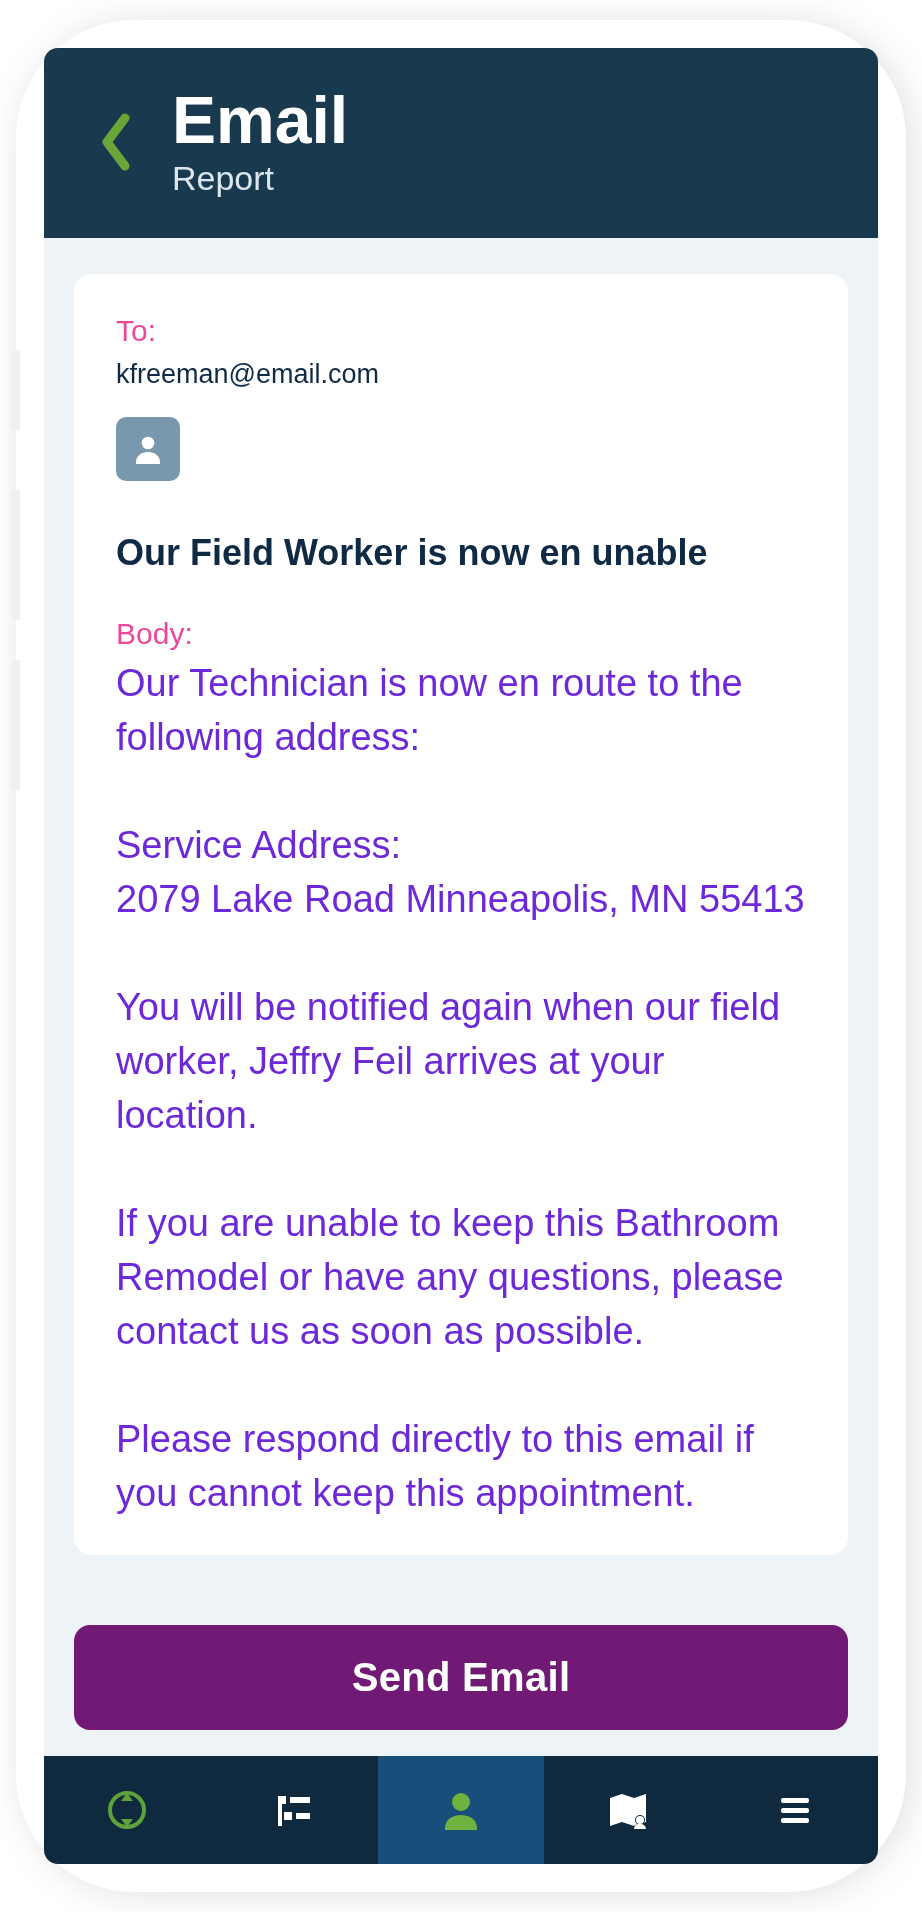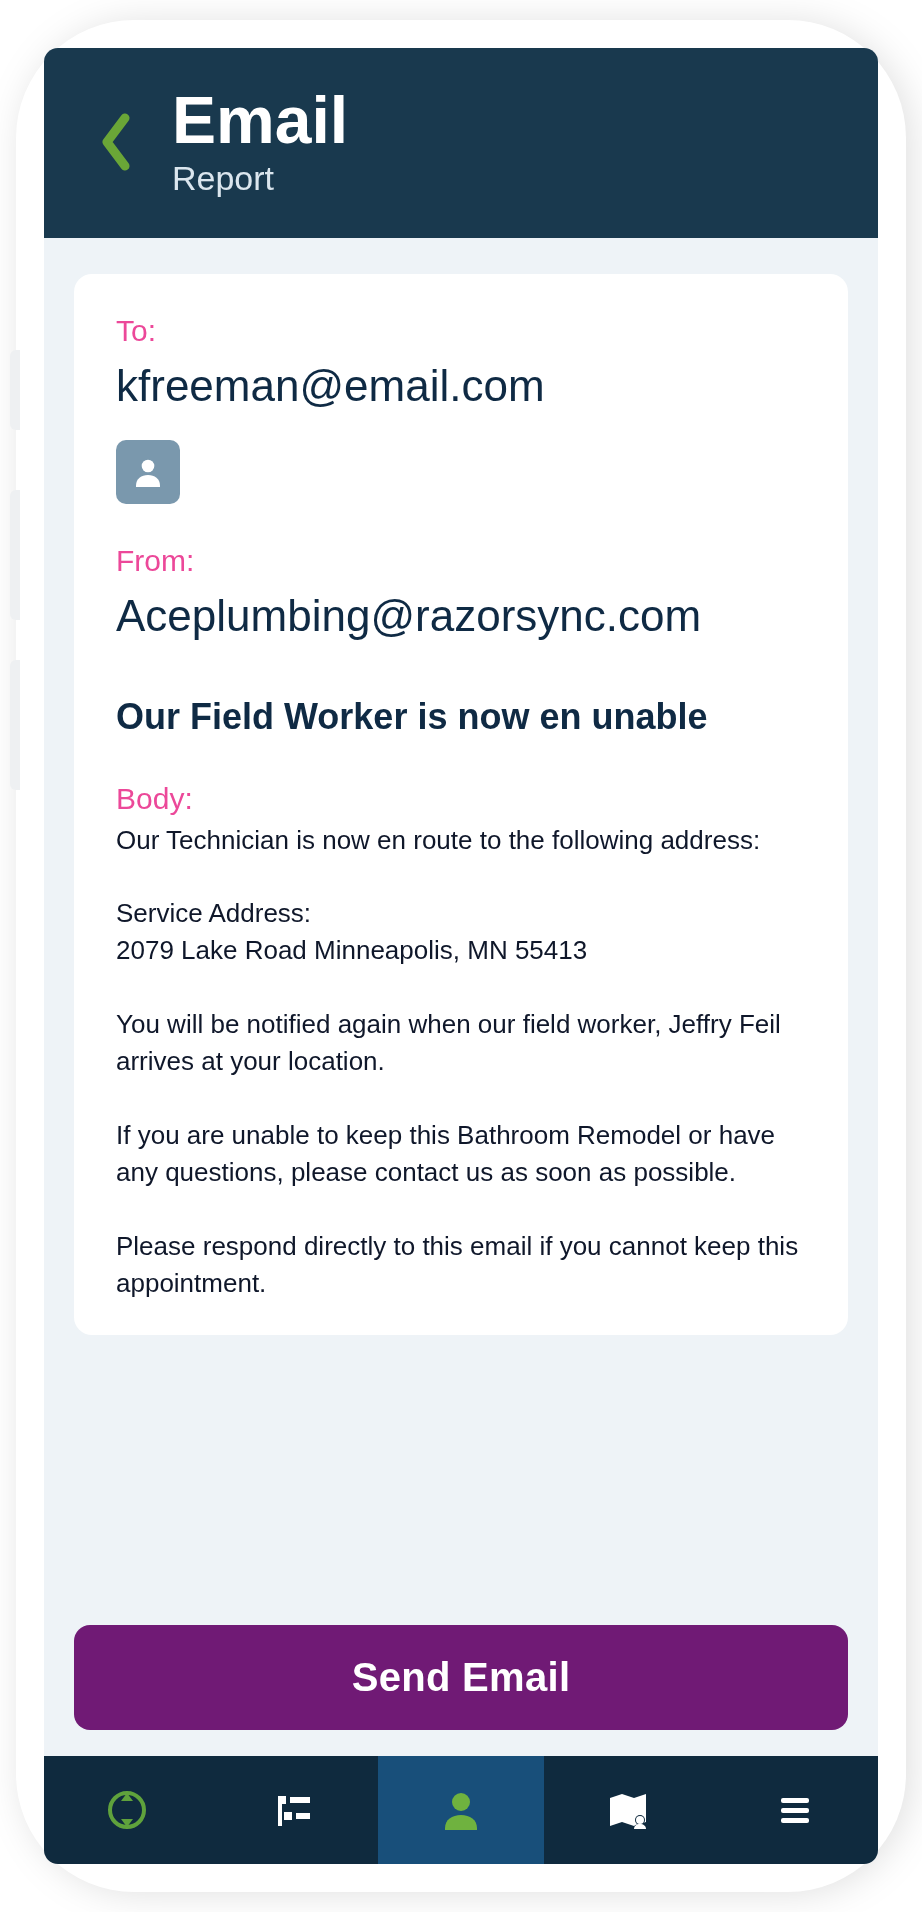--- a/index.html
+++ b/index.html
@@ -104,21 +104,21 @@
     flex-direction: column;
     gap: 32px;
   }
   .field-label {
     color: #ec4899;
     font-size: 30px;
     font-weight: 500;
   }
   .field-value, .subject-value {
     color: #0f2a44;
-    font-size: 44px;
+    font-size: 27px;
     font-weight: 500;
     line-height: 1.35;
     margin-top: 8px;
   }
   .subject-value {
     font-size: 36px;
     font-weight: 600;
   }
   .to-row {
     display: flex;
@@ -133,22 +133,22 @@
     border-radius: 10px;
     display: flex;
     align-items: center;
     justify-content: center;
     cursor: pointer;
     margin-top: 4px;
   }
   .contact-btn svg { width: 36px; height: 36px; fill: #ffffff; }
 
   .body-text {
-    color: #0f172a;
-    font-size: 26px;
+    color: #6d28d9;
+    font-size: 38px;
     line-height: 1.42;
     font-weight: 500;
     white-space: pre-line;
     margin-top: 6px;
   }
 
   .section { display: flex; flex-direction: column; }
   .section + .section { margin-top: 8px; }
 
   
@@ -216,24 +216,20 @@
               <div class="field-value">kfreeman@email.com</div>
             </div>
             <div class="contact-btn">
               <svg viewBox="0 0 24 24">
                 <circle cx="12" cy="8" r="4.2"></circle>
                 <path d="M4 21c0-4.4 3.6-7 8-7s8 2.6 8 7v1H4v-1z"></path>
               </svg>
             </div>
           </div>
 
-          <div class="section">
-            <div class="field-label">From:</div>
-            <div class="field-value">Aceplumbing@razorsync.com</div>
-          </div>
 
           <div class="section">
             <div class="subject-value">Our Field Worker is now en unable</div>
           </div>
 
           <div class="section">
             <div class="field-label">Body:</div>
             <div class="body-text">Our Technician is now en route to the following address:
 
 Service Address:

